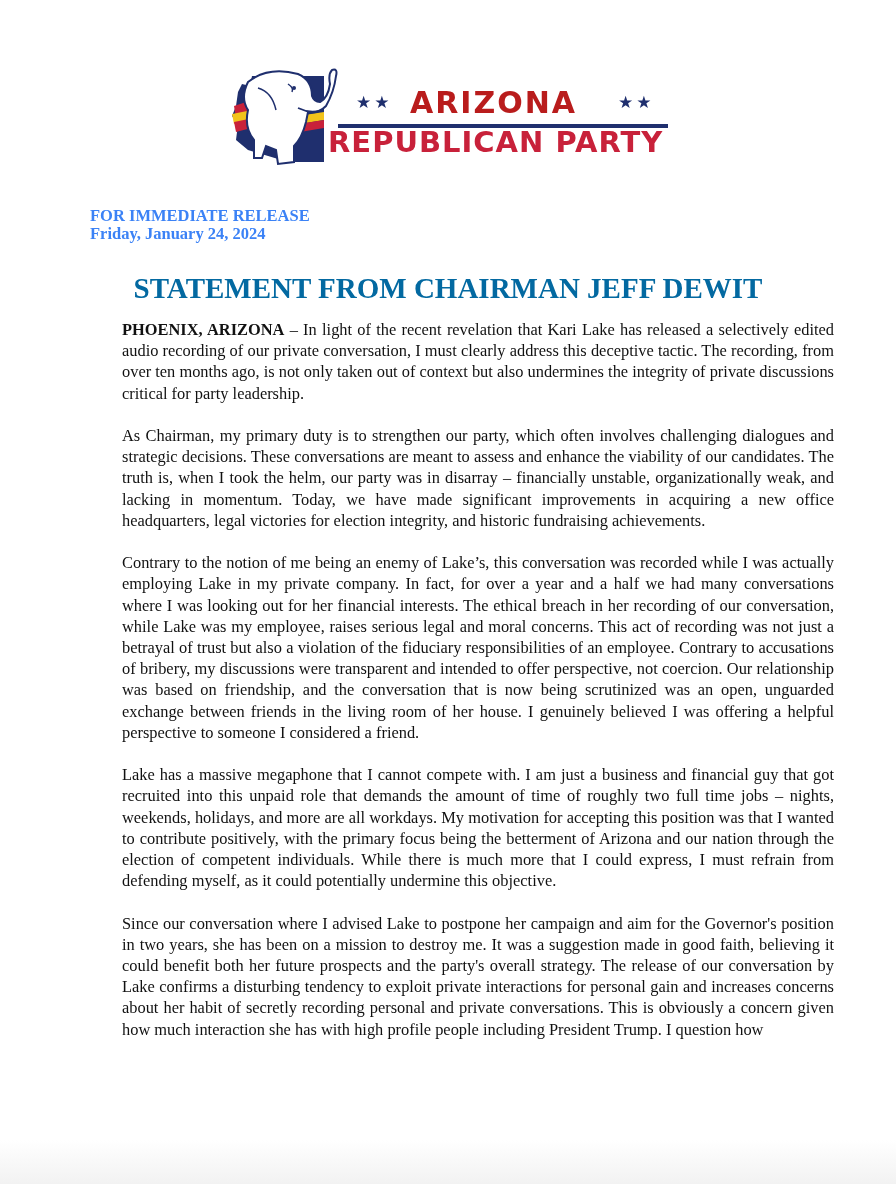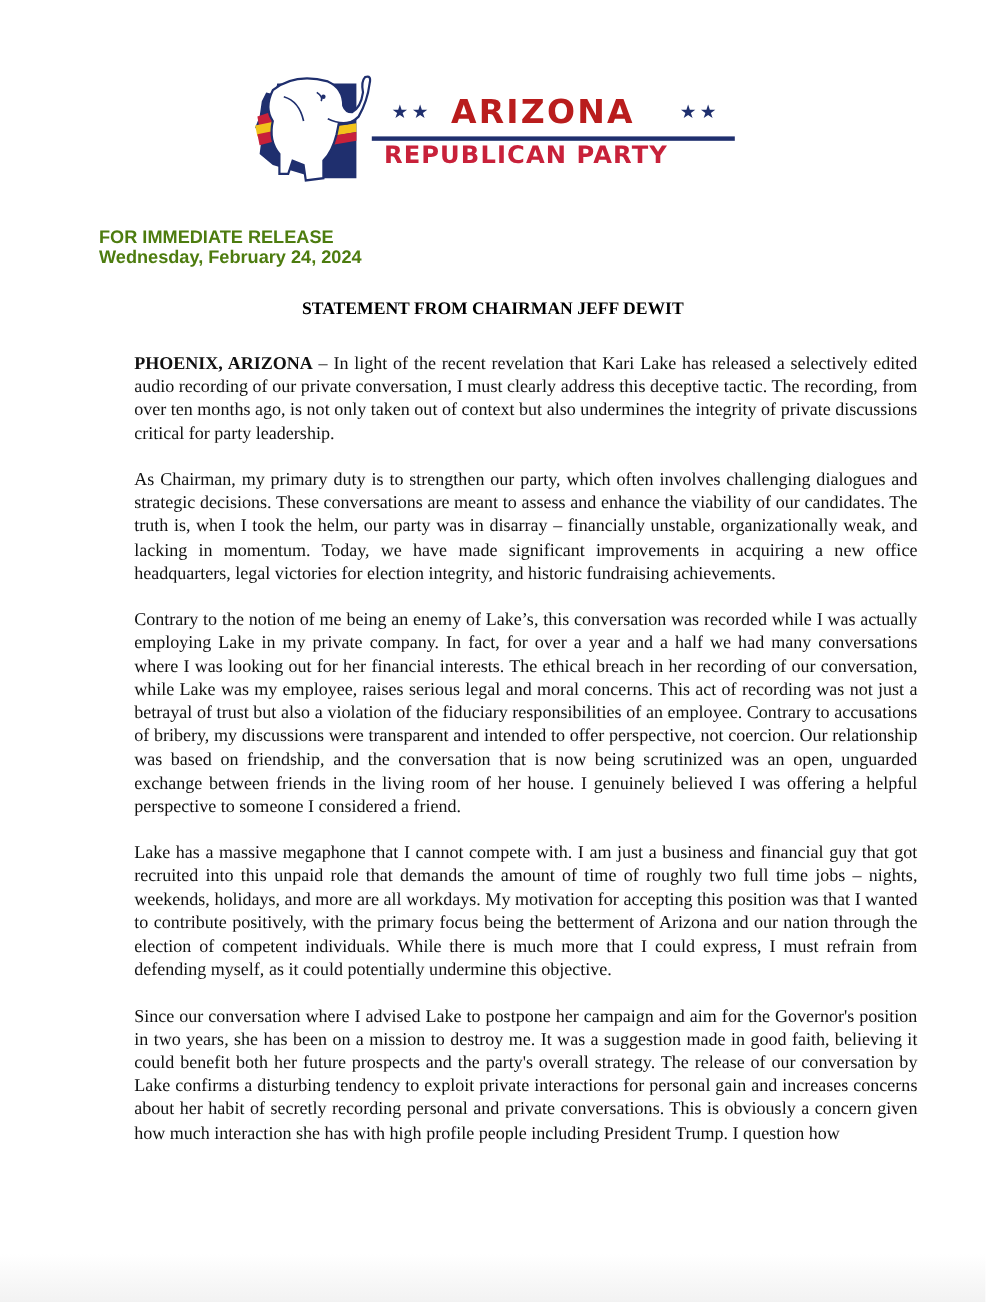--- a/index.html
+++ b/index.html
@@ -3,23 +3,23 @@
   <meta charset="utf-8">
   <style>
     html, body { margin: 0; padding: 0; background: #ffffff; }
     body { width: 896px; height: 1184px; overflow: hidden; position: relative; }
     .page { position: absolute; left: 0; top: 0; width: 896px; height: 1184px; background: #fff; }
     .logo { position: absolute; left: 228px; top: 62px; width: 440px; height: 110px; }
     .logo-emblem { position: absolute; left: 0; top: 0; width: 110px; height: 108px; }
     .stars { position: absolute; font-family: "DejaVu Sans", sans-serif; font-size: 17px; color: #1f2f6e; letter-spacing: 3px; }
     .logo-arizona { position: absolute; left: 182px; top: 24px; font-family: "DejaVu Sans", sans-serif; font-weight: bold; font-size: 30px; letter-spacing: 2px; color: #b91c1c; line-height: 34px; }
     .logo-rule { position: absolute; left: 110px; top: 62px; width: 330px; height: 4px; background: #1f2f6e; }
-    .logo-rep { position: absolute; left: 121px; top: 67px; font-family: "DejaVu Sans", sans-serif; font-weight: bold; font-size: 22px; letter-spacing: 1px; color: #c8213a; line-height: 26px; }
-    .release { position: absolute; left: 90px; top: 207px; font-family: Liberation Sans, sans-serif; font-weight: bold; font-size: 16.5px; line-height: 18px; color: #4d7c0f; }
-    .title { position: absolute; left: 0; width: 896px; top: 272px; text-align: center; font-family: "Liberation Serif", serif; font-weight: bold; font-size: 16px; color: #000000; }
+    .logo-rep { position: absolute; left: 100px; top: 67px; font-family: "DejaVu Sans", sans-serif; font-weight: bold; font-size: 29px; letter-spacing: 1px; color: #c8213a; line-height: 26px; }
+    .release { position: absolute; left: 90px; top: 207px; font-family: Liberation Serif, serif; font-weight: bold; font-size: 16.5px; line-height: 18px; color: #3b82f6; }
+    .title { position: absolute; left: 0; width: 896px; top: 272px; text-align: center; font-family: "Liberation Serif", serif; font-weight: bold; font-size: 29px; color: #0369a1; }
     .body { position: absolute; left: 90px; top: 319px; width: 712px; font-family: "Liberation Serif", serif; font-size: 16.4px; line-height: 21.2px; color: #111; margin-left: 32px; }
     .body p { margin: 0 0 21.2px 0; text-align: justify; }
     .body b { font-weight: bold; }
     .fade { position: absolute; left: 0; top: 1140px; width: 896px; height: 44px; background: linear-gradient(#ffffff, #f2f2f2); }
   </style>
 </head>
 <body>
 
 <div class="page">
 
@@ -41,21 +41,21 @@
     </svg>
     <span class="stars" style="left:128px; top:30px;">★★</span>
     <span class="logo-arizona">ARIZONA</span>
     <span class="stars" style="left:390px; top:30px;">★★</span>
     <div class="logo-rule"></div>
     <span class="logo-rep">REPUBLICAN PARTY</span>
   </div>
 
   <div class="release">
     <div>FOR IMMEDIATE RELEASE</div>
-    <div>Wednesday, February 24, 2024</div>
+    <div>Friday, January 24, 2024</div>
   </div>
 
   <div class="title">STATEMENT FROM CHAIRMAN JEFF DEWIT</div>
 
   <div class="body">
     <p><b>PHOENIX, ARIZONA</b><span> – In light of the recent revelation that Kari Lake has released a selectively edited audio recording of our private conversation, I must clearly address this deceptive tactic. The recording, from over ten months ago, is not only taken out of context but also undermines the integrity of private discussions critical for party leadership.</span></p>
     <p>As Chairman, my primary duty is to strengthen our party, which often involves challenging dialogues and strategic decisions. These conversations are meant to assess and enhance the viability of our candidates. The truth is, when I took the helm, our party was in disarray – financially unstable, organizationally weak, and lacking in momentum. Today, we have made significant improvements in acquiring a new office headquarters, legal victories for election integrity, and historic fundraising achievements.</p>
     <p>Contrary to the notion of me being an enemy of Lake’s, this conversation was recorded while I was actually employing Lake in my private company.  In fact, for over a year and a half we had many conversations where I was looking out for her financial interests.  The ethical breach in her recording of our conversation, while Lake was my employee, raises serious legal and moral concerns. This act of recording was not just a betrayal of trust but also a violation of the fiduciary responsibilities of an employee. Contrary to accusations of bribery, my discussions were transparent and intended to offer perspective, not coercion.  Our relationship was based on friendship, and the conversation that is now being scrutinized was an open, unguarded exchange between friends in the living room of her house. I genuinely believed I was offering a helpful perspective to someone I considered a friend.</p>
     <p>Lake has a massive megaphone that I cannot compete with.  I am just a business and financial guy that got recruited into this unpaid role that demands the amount of time of roughly two full time jobs – nights, weekends, holidays, and more are all workdays.  My motivation for accepting this position was that I wanted to contribute positively, with the primary focus being the betterment of Arizona and our nation through the election of competent individuals.  While there is much more that I could express, I must refrain from defending myself, as it could potentially undermine this objective.</p>
     <p>Since our conversation where I advised Lake to postpone her campaign and aim for the Governor's position in two years, she has been on a mission to destroy me. It was a suggestion made in good faith, believing it could benefit both her future prospects and the party's overall strategy.  The release of our conversation by Lake confirms a disturbing tendency to exploit private interactions for personal gain and increases concerns about her habit of secretly recording personal and private conversations.  This is obviously a concern given how much interaction she has with high profile people including President Trump.  I question how</p>

